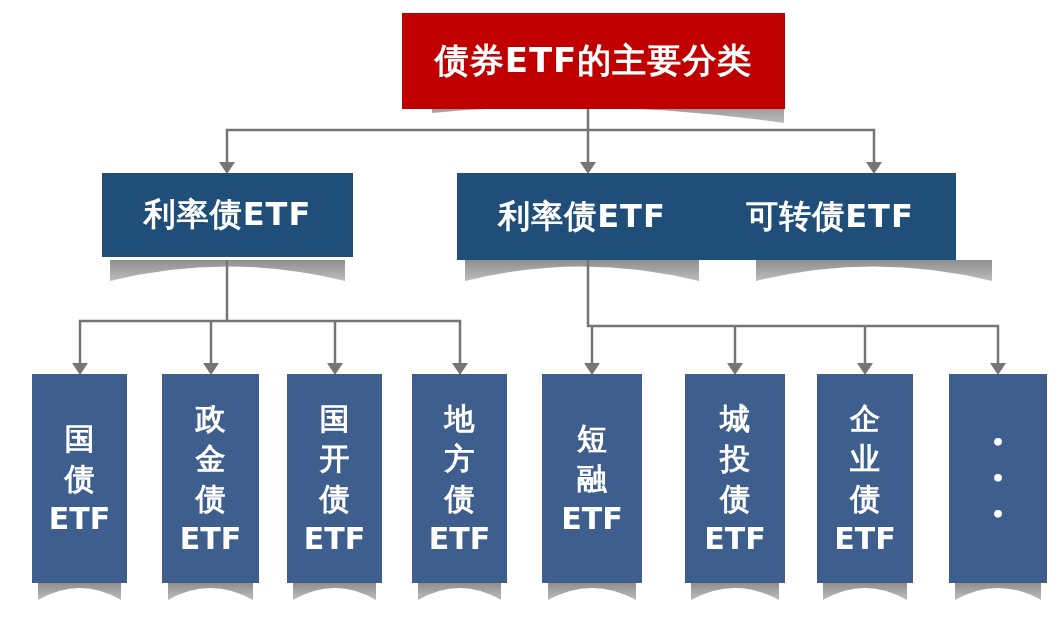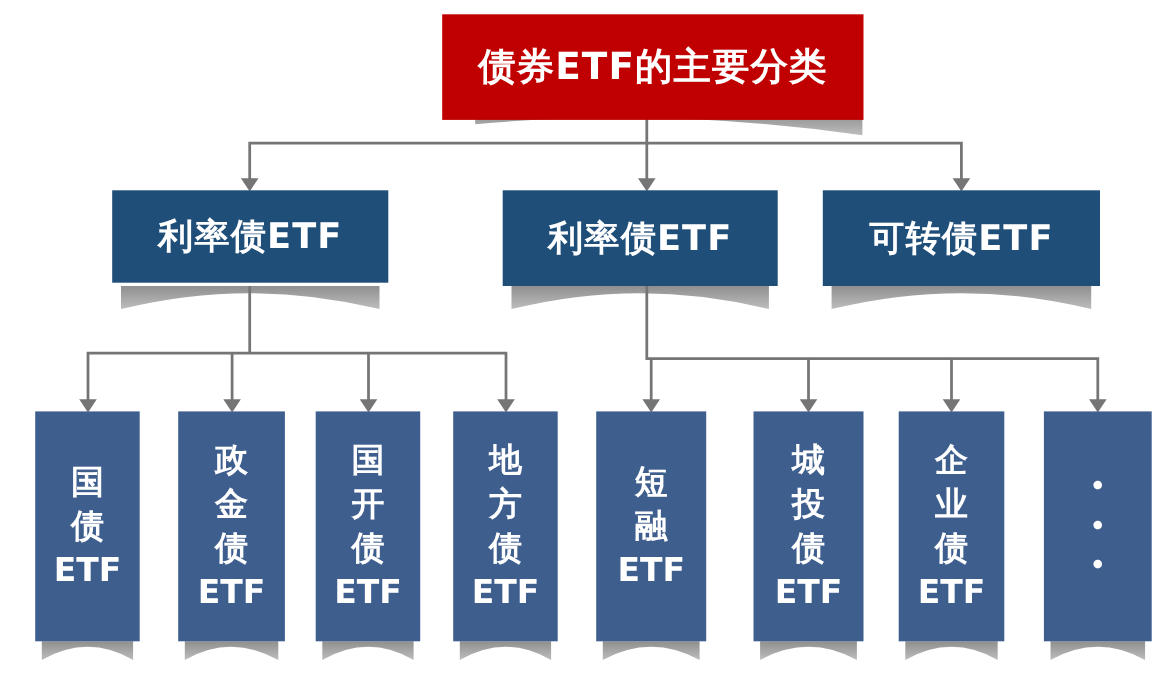--- a/index.html
+++ b/index.html
@@ -94,21 +94,21 @@
   <div class="node root-box" style="left:402px;top:13px;width:383px;height:96px">
     <span>债券ETF的主要分类</span>
   </div>
 
   <div class="node branch-box" style="left:102px;top:173px;width:251px;height:84px">
     <span>利率债ETF</span>
   </div>
   <div class="node branch-box" style="left:457px;top:173px;width:250px;height:87px">
     <span>利率债ETF</span>
   </div>
-  <div class="node branch-box" style="left:748px;top:173px;width:252px;height:87px">
+  <div class="node branch-box" style="left:704px;top:173px;width:252px;height:87px">
     <span>可转债ETF</span>
   </div>
 
   <div class="node leaf-box" style="left:32px;top:374px;width:95px;height:209px">
     <div class="vstack">
         <div>国</div>
         <div>债</div>
         <div>ETF</div>
         <div></div>
       </div>

